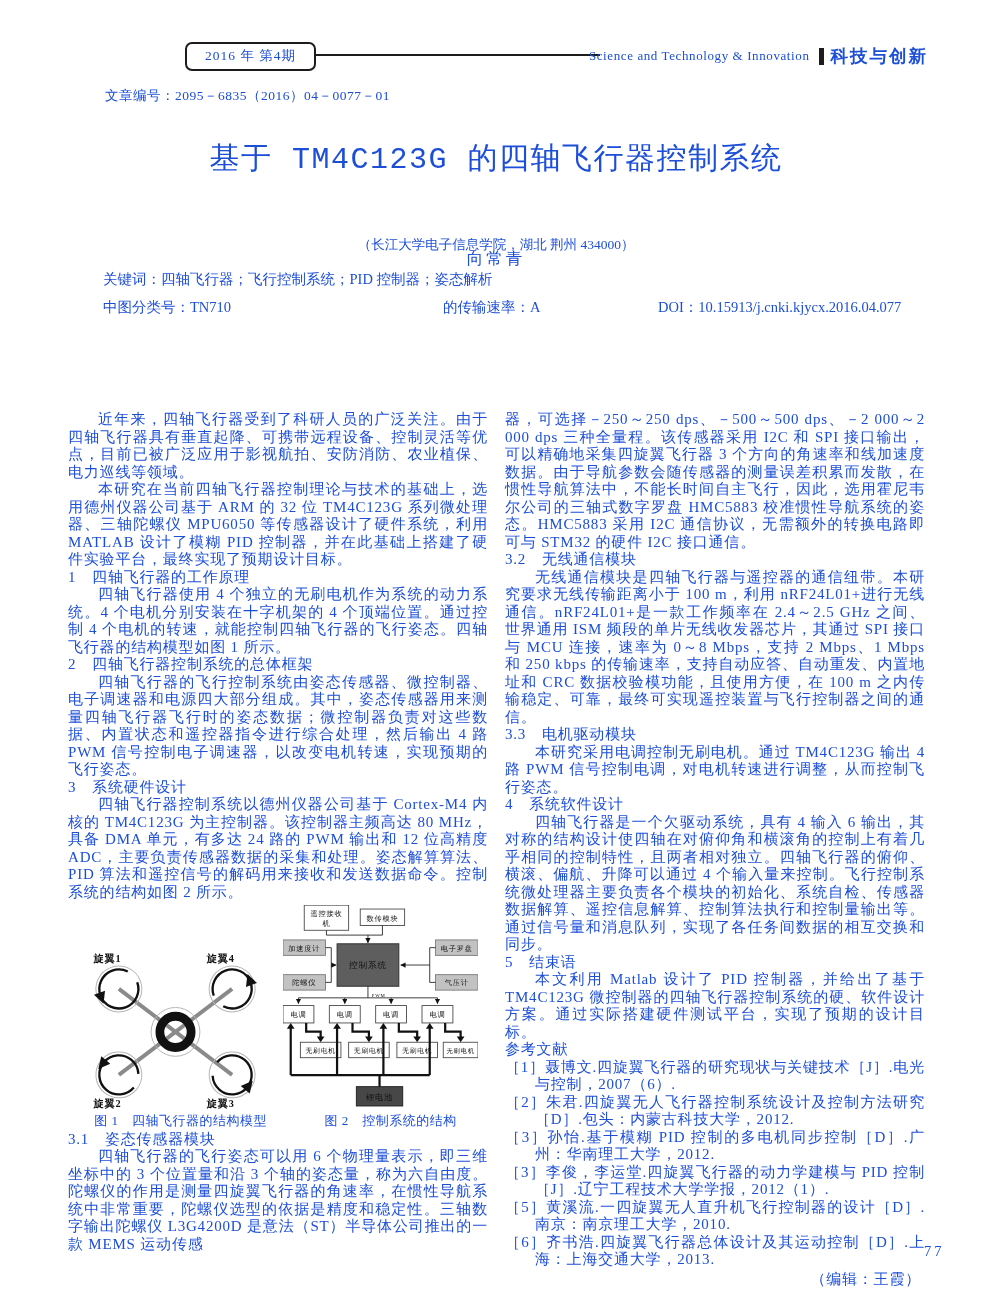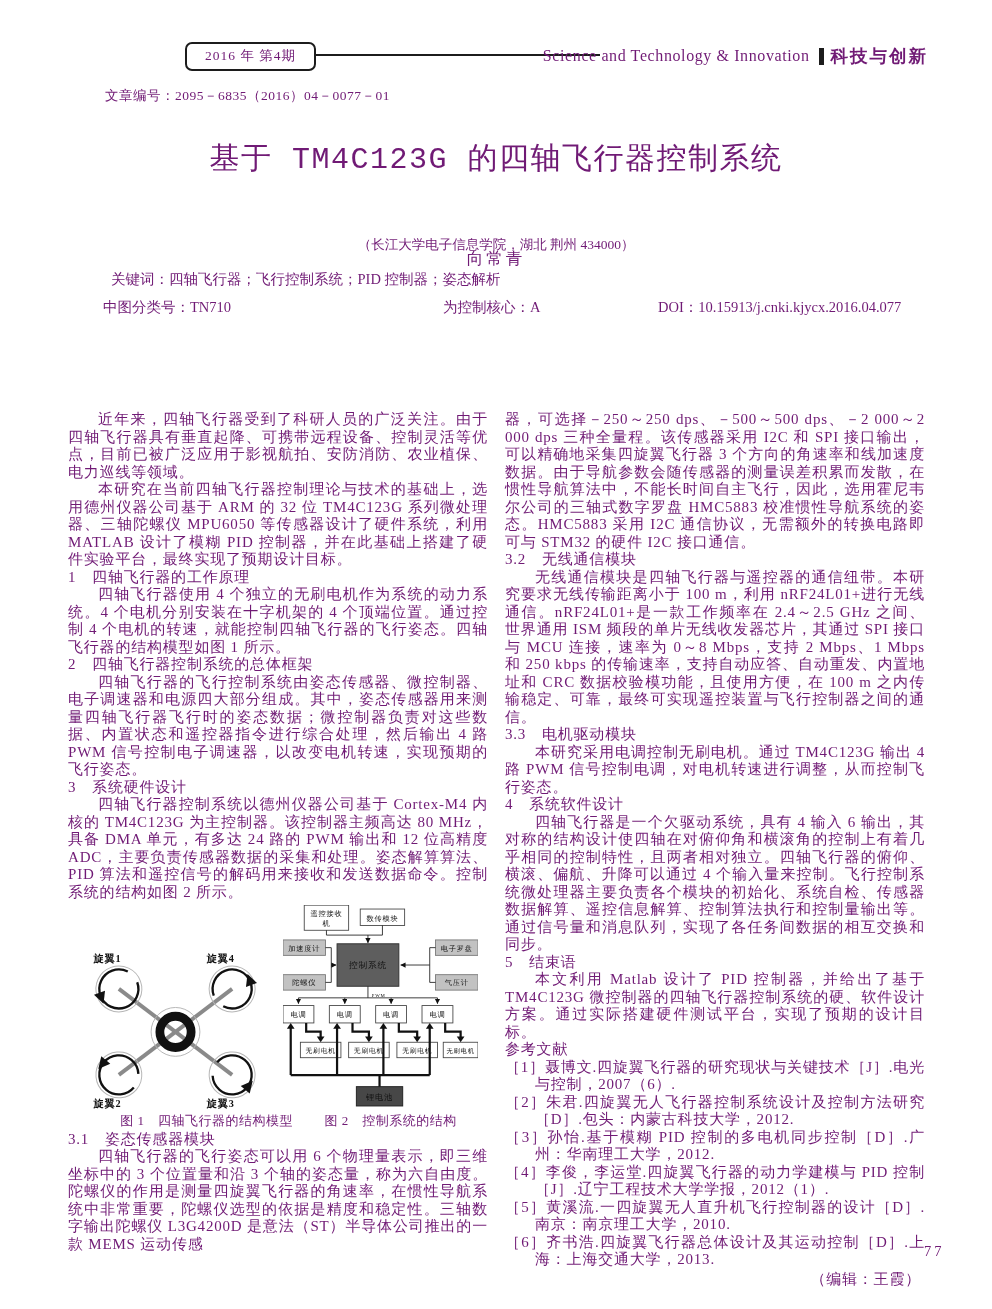--- a/index.html
+++ b/index.html
@@ -1,54 +1,54 @@
 <!DOCTYPE html>
 <html><head>
 <meta charset="utf-8">
 <style>
   html,body{margin:0;padding:0;background:#fff;}
   .page{position:relative;width:992px;height:1309px;background:#ffffff;overflow:hidden;
-        font-family:"Liberation Serif","DejaVu Serif",serif;color:#701a75;}
+        font-family:"Liberation Serif","DejaVu Serif",serif;color:#1d4ed8;}
   
   .issue-box{position:absolute;left:185px;top:42px;width:127px;height:25px;
              border:2px solid #1c1c1c;border-radius:7px;text-align:center;
              line-height:24px;font-size:13.5px;letter-spacing:1px;}
   .hdr-line{position:absolute;left:314px;top:54px;width:286px;height:2px;background:#1c1c1c;}
   .hdr-right{position:absolute;top:44px;right:64px;display:flex;align-items:center;}
-  .jen{font-size:16px;letter-spacing:0.6px;white-space:nowrap;}
+  .jen{font-size:13px;letter-spacing:0.6px;white-space:nowrap;}
   .jbar{display:inline-block;width:5px;height:17px;background:#1c1c1c;margin:0 7px 0 9px;}
   .jcn{font-size:17.5px;font-weight:600;letter-spacing:2px;white-space:nowrap;}
   .article-no{position:absolute;left:105px;top:87px;font-size:13.5px;letter-spacing:0.5px;}
   
   .title{position:absolute;left:0;top:138px;width:100%;margin:0;text-align:center;
          font-size:30px;font-weight:normal;letter-spacing:1.5px;font-family:Liberation Mono, monospace;}
   .author{position:absolute;left:0;top:208px;width:100%;text-align:center;
           font-size:16.5px;letter-spacing:3px;margin-top:40px;}
   .affil{position:absolute;left:0;top:236px;width:100%;text-align:center;font-size:13.5px;}
   
   .abs{position:absolute;left:103px;top:268px;width:802px;font-size:14.5px;line-height:20.6px;}
   .abs p{margin:0;text-align:justify;}
-  .abs .kw{margin-top:1px;margin-left:8px;}
+  .abs .kw{margin-top:1px;}
   .meta{position:relative;height:22px;margin-top:7px;}
   .meta span{position:absolute;top:0;white-space:nowrap;}
   .meta .m1{left:0;} .meta .m2{left:340px;} .meta .m3{left:555px;}
   
   .col{position:absolute;top:411px;width:420px;font-size:15px;line-height:17.5px;
        letter-spacing:0.8px;}
   .col-left{left:68px;} .col-right{left:505px;}
   .para{margin:0;text-indent:2em;text-align:justify;}
   .noind{text-indent:0;}
   .h{margin:0;text-indent:0;text-align:left;}
   .ref{margin:0;padding-left:2em;text-indent:-2em;text-align:justify;}
   .editor{margin:2px 0 0 0;text-align:right;padding-right:4px;}
   
   .figrow{display:flex;align-items:flex-end;margin:2px 0 0 0;}
   .figrow svg{display:block;}
   .caps{display:flex;font-size:13px;letter-spacing:0.5px;margin:2px 0 1px 0;}
-  .caps .c1{width:225px;text-align:right;}
+  .caps .c1{width:225px;text-align:center;}
   .caps .c2{width:195px;text-align:center;}
   .pageno{position:absolute;left:924px;top:1243px;font-size:14.5px;letter-spacing:3px;}
   
   svg text{font-family:"Liberation Serif","DejaVu Serif",serif;fill:#111;}
   .box{fill:#ffffff;stroke:#444;stroke-width:0.9;}
   .gbox{fill:#c2c2c2;stroke:#777;stroke-width:0.9;}
   .dbox{fill:#5e5e5e;stroke:#333;stroke-width:1;}
   .bbox{fill:#474747;stroke:#222;stroke-width:1;}
   .thin{stroke:#222;stroke-width:0.9;fill:none;}
   .thick{stroke:#111;stroke-width:2.3;fill:none;}
@@ -72,21 +72,21 @@
   <div class="article-no">文章编号：2095－6835（2016）04－0077－01</div>
 
   <h1 class="title">基于 TM4C123G 的四轴飞行器控制系统</h1>
   <div class="author">向常青</div>
   <div class="affil">（长江大学电子信息学院，湖北 荆州 434000）</div>
 
   <div class="abs">
     <p class="kw"><span class="lbl">关键词：</span><span>四轴飞行器；飞行控制系统；PID 控制器；姿态解析</span></p>
     <div class="meta">
       <span class="m1">中图分类号：TN710</span>
-      <span class="m2">为控制核心：A</span>
+      <span class="m2">的传输速率：A</span>
       <span class="m3">DOI：10.15913/j.cnki.kjycx.2016.04.077</span>
     </div>
   </div>
 
   <div class="col col-left">
     <p class="para">近年来，四轴飞行器受到了科研人员的广泛关注。由于四轴飞行器具有垂直起降、可携带远程设备、控制灵活等优点，目前已被广泛应用于影视航拍、安防消防、农业植保、电力巡线等领域。</p>
     <p class="para">本研究在当前四轴飞行器控制理论与技术的基础上，选用德州仪器公司基于 ARM 的 32 位 TM4C123G 系列微处理器、三轴陀螺仪 MPU6050 等传感器设计了硬件系统，利用 MATLAB 设计了模糊 PID 控制器，并在此基础上搭建了硬件实验平台，最终实现了预期设计目标。</p>
     <p class="h">1　四轴飞行器的工作原理</p>
     <p class="para">四轴飞行器使用 4 个独立的无刷电机作为系统的动力系统。4 个电机分别安装在十字机架的 4 个顶端位置。通过控制 4 个电机的转速，就能控制四轴飞行器的飞行姿态。四轴飞行器的结构模型如图 1 所示。</p>
     <p class="h">2　四轴飞行器控制系统的总体框架</p>
@@ -225,20 +225,20 @@
     <p class="h">3.3　电机驱动模块</p>
     <p class="para">本研究采用电调控制无刷电机。通过 TM4C123G 输出 4 路 PWM 信号控制电调，对电机转速进行调整，从而控制飞行姿态。</p>
     <p class="h">4　系统软件设计</p>
     <p class="para">四轴飞行器是一个欠驱动系统，具有 4 输入 6 输出，其对称的结构设计使四轴在对俯仰角和横滚角的控制上有着几乎相同的控制特性，且两者相对独立。四轴飞行器的俯仰、横滚、偏航、升降可以通过 4 个输入量来控制。飞行控制系统微处理器主要负责各个模块的初始化、系统自检、传感器数据解算、遥控信息解算、控制算法执行和控制量输出等。通过信号量和消息队列，实现了各任务间数据的相互交换和同步。</p>
     <p class="h">5　结束语</p>
     <p class="para">本文利用 Matlab 设计了 PID 控制器，并给出了基于 TM4C123G 微控制器的四轴飞行器控制系统的硬、软件设计方案。通过实际搭建硬件测试平台，实现了预期的设计目标。</p>
     <p class="h">参考文献</p>
     <p class="ref">［1］聂博文.四旋翼飞行器的研究现状与关键技术［J］.电光与控制，2007（6）.</p>
     <p class="ref">［2］朱君.四旋翼无人飞行器控制系统设计及控制方法研究［D］.包头：内蒙古科技大学，2012.</p>
     <p class="ref">［3］孙怡.基于模糊 PID 控制的多电机同步控制［D］.广州：华南理工大学，2012.</p>
-    <p class="ref">［4］李俊，李运堂.四旋翼飞行器的动力学建模与 PID 控制［J］.辽宁工程技术大学学报，2012（1）.</p>
+    <p class="ref">［3］李俊，李运堂.四旋翼飞行器的动力学建模与 PID 控制［J］.辽宁工程技术大学学报，2012（1）.</p>
     <p class="ref">［5］黄溪流.一四旋翼无人直升机飞行控制器的设计［D］.南京：南京理工大学，2010.</p>
     <p class="ref">［6］齐书浩.四旋翼飞行器总体设计及其运动控制［D］.上海：上海交通大学，2013.</p>
     <p class="editor">（编辑：王霞）</p>
   </div>
 
   <div class="pageno">77</div>
 </div>
 
 </body></html>

